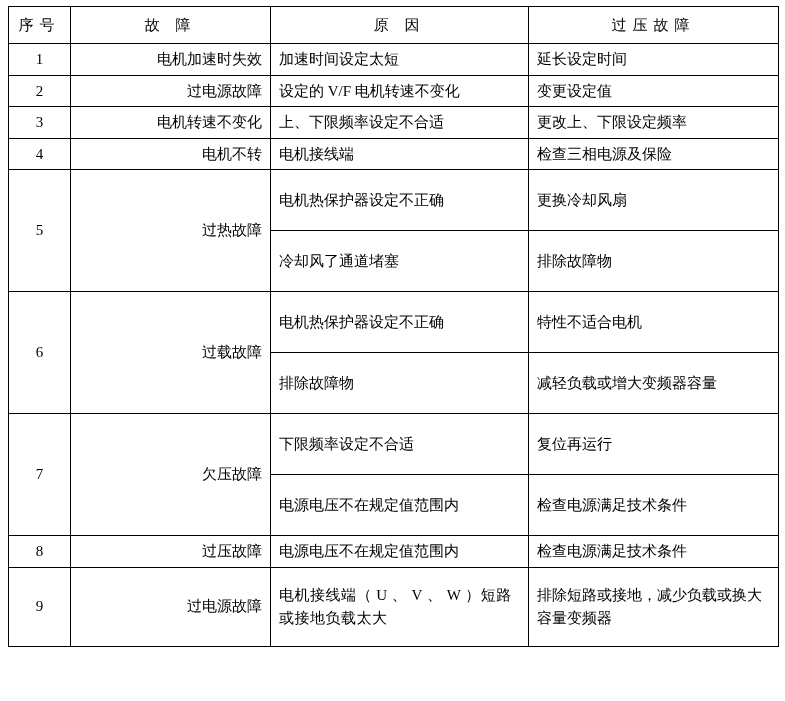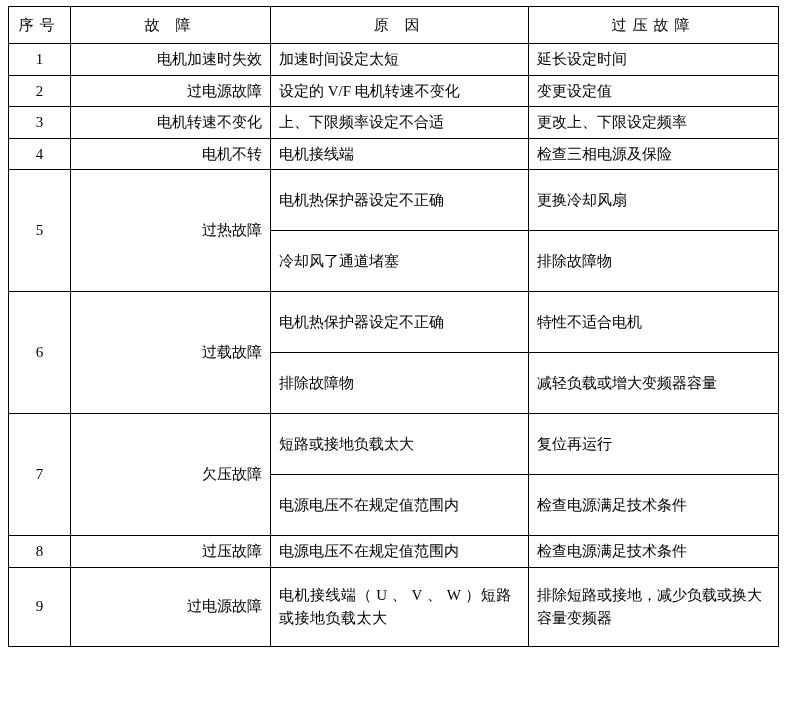--- a/index.html
+++ b/index.html
@@ -140,21 +140,21 @@
         <td class="fix tall">特性不适合电机</td>
       </tr>
       <tr>
         <td class="cause tall">排除故障物</td>
         <td class="fix tall">减轻负载或增大变频器容量</td>
       </tr>
 
       <tr>
         <td class="no" rowspan="2">7</td>
         <td class="fault" rowspan="2">欠压故障</td>
-        <td class="cause tall">短路或接地负载太大</td>
+        <td class="cause tall">下限频率设定不合适</td>
         <td class="fix tall">复位再运行</td>
       </tr>
       <tr>
         <td class="cause tall">电源电压不在规定值范围内</td>
         <td class="fix tall">检查电源满足技术条件</td>
       </tr>
 
       <tr>
         <td class="no">8</td>
         <td class="fault">过压故障</td>

